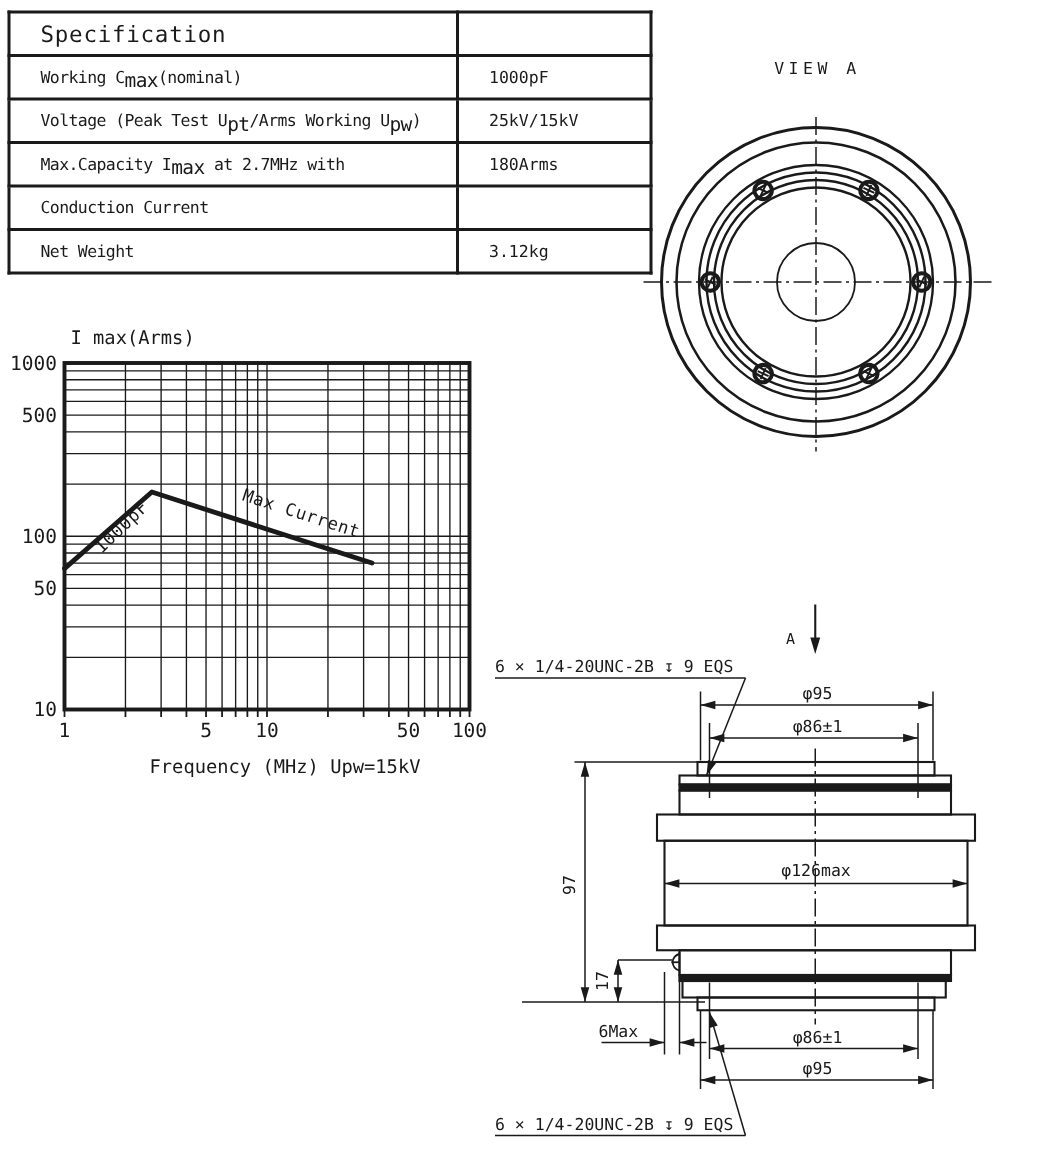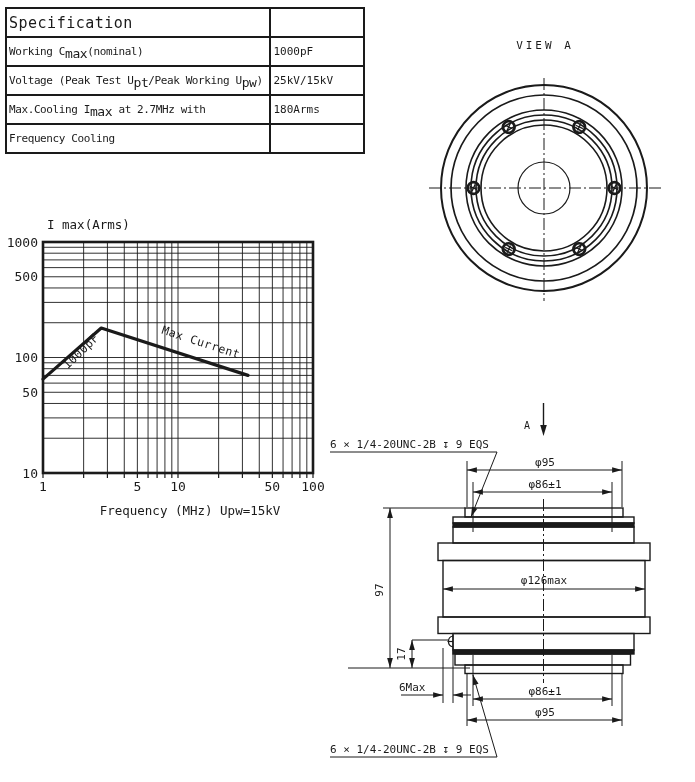--- a/index.html
+++ b/index.html
@@ -1,20 +1,20 @@
 <!DOCTYPE html>
 <html><head>
 <meta charset="utf-8">
 <style>
   html,body{margin:0;padding:0;background:#fff;}
   .page{position:relative;width:695px;height:782px;background:#ffffff;
         font-family:"DejaVu Sans Mono","Liberation Mono",monospace;color:#1a1a1a;overflow:hidden;}
   
   #spec-table{position:absolute;left:5px;top:7px;width:360px;border-collapse:collapse;table-layout:fixed;}
-  #spec-table td{border:2px solid #1a1a1a;padding:1px 2px;white-space:nowrap;overflow:hidden;
+  #spec-table td{border:2px solid #1a1a1a;padding:1px 20px;white-space:nowrap;overflow:hidden;
                  font-size:11px;height:25px;}
   #spec-table td.lbl{width:257px;letter-spacing:-0.4px;}
   #spec-table td.val{width:87px;}
   #spec-table td.hdr{font-size:15px;letter-spacing:0.5px;}
   #spec-table sub{font-size:13px;line-height:0;}
   svg{position:absolute;}
   svg text{fill:#1a1a1a;font-family:"DejaVu Sans Mono","Liberation Mono",monospace;}
   .t10{font-size:10px;} .t11{font-size:11px;}
 </style>
 </head>
@@ -26,30 +26,34 @@
     <tbody id="spec-tbody">
       <tr>
         <td class="lbl hdr">Specification</td>
         <td class="val"></td>
       </tr>
     <tr>
           <td class="lbl"><span>Working C</span><sub>max</sub><span>(nominal)</span></td>
           <td class="val">1000pF</td>
         </tr>
         <tr>
-          <td class="lbl"><span>Voltage (Peak Test U</span><sub>pt</sub><span>/Peak Working U</span><sub>pw</sub><span>)</span></td>
+          <td class="lbl"><span>Voltage (Peak Test U</span><sub>pt</sub><span>/Arms Working U</span><sub>pw</sub><span>)</span></td>
           <td class="val">25kV/15kV</td>
         </tr>
         <tr>
-          <td class="lbl"><span>Max.Cooling I</span><sub>max</sub><span> at 2.7MHz with</span></td>
+          <td class="lbl"><span>Max.Capacity I</span><sub>max</sub><span> at 2.7MHz with</span></td>
           <td class="val">180Arms</td>
         </tr>
         <tr>
-          <td class="lbl"><span>Frequency Cooling</span></td>
+          <td class="lbl"><span>Conduction Current</span></td>
           <td class="val"></td>
+        </tr>
+        <tr>
+          <td class="lbl"><span>Net Weight</span></td>
+          <td class="val">3.12kg</td>
         </tr>
       </tbody>
   </table>
 
   <svg id="chart-svg" width="345" height="315" viewBox="0 0 345 315" style="left:0px;top:210px">
       <g stroke="#1a1a1a" stroke-width="0.9">
         <line x1="43" y1="32" x2="43" y2="263"></line>
         <line x1="43" y1="263" x2="43" y2="268" stroke-width="1.2"></line>
         <line x1="83.63904941463747" y1="32" x2="83.63904941463747" y2="263"></line>
         <line x1="83.63904941463747" y1="263" x2="83.63904941463747" y2="268" stroke-width="1.2"></line>

